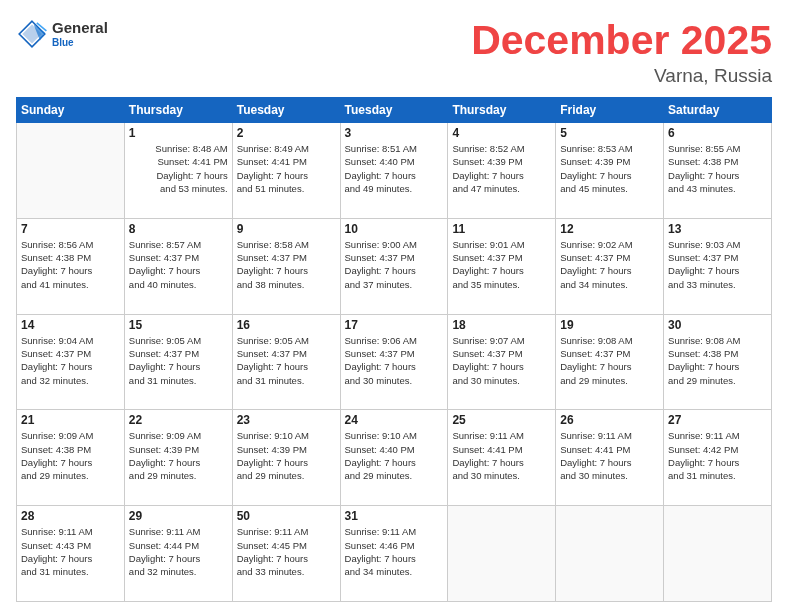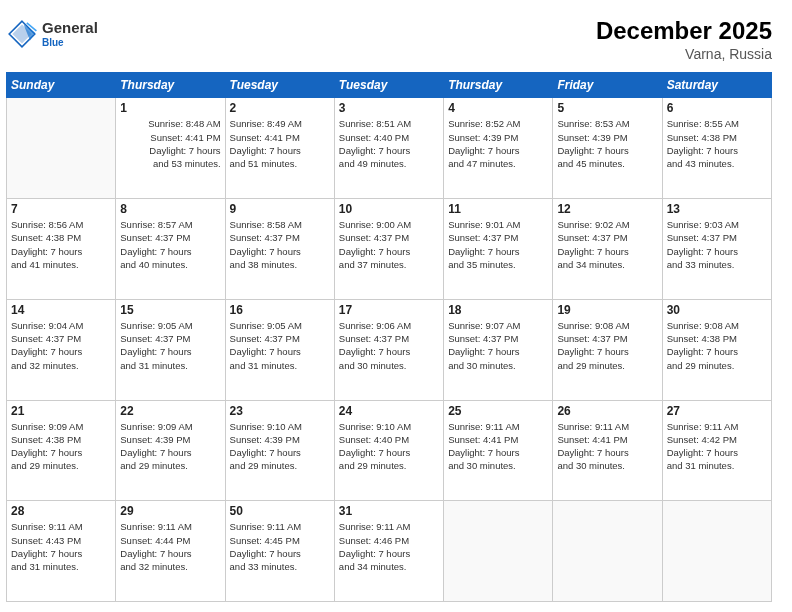--- a/index.html
+++ b/index.html
@@ -7,21 +7,21 @@
       width: 792px;
       height: 612px;
       background: #fff;
       font-family: Arial, sans-serif;
       font-size: 11px;
       overflow: hidden;
     }
     .page {
       width: 792px;
       height: 612px;
-      padding: 18px 20px 10px 6px;
+      padding: 18px 20px 10px 16px;
       display: flex;
       flex-direction: column;
     }
     .header {
       display: flex;
       justify-content: space-between;
       align-items: flex-start;
       margin-bottom: 10px;
     }
     .logo {
@@ -45,46 +45,45 @@
       color: #1565c0;
     }
     .logo-icon {
       width: 32px;
       height: 32px;
     }
     .title-block {
       text-align: right;
     }
     .main-title {
-      font-size: 24px;
-      font-weight: bold;
-      color: #000000;
+      font-size: 41px;
+      font-weight: bold;
+      color: #ef4444;
       line-height: 1.1;
     }
     .subtitle {
-      font-size: 14px;
+      font-size: 19px;
       color: #555;
       margin-top: 2px;
     }
     .calendar {
       flex: 1;
       border: 1px solid #ccc;
       border-collapse: collapse;
       width: 100%;
       table-layout: fixed;
     }
     .calendar th {
       background: #1565c0;
       color: #fff;
       padding: 5px 4px;
       text-align: left;
       font-size: 12px;
       font-weight: bold;
       border: 1px solid #1565c0;
-      font-style: italic;
     }
     .calendar td {
       border: 1px solid #ccc;
       vertical-align: top;
       padding: 3px 4px;
       height: 90px;
     }
     .day-number {
       font-weight: bold;
       font-size: 12px;

